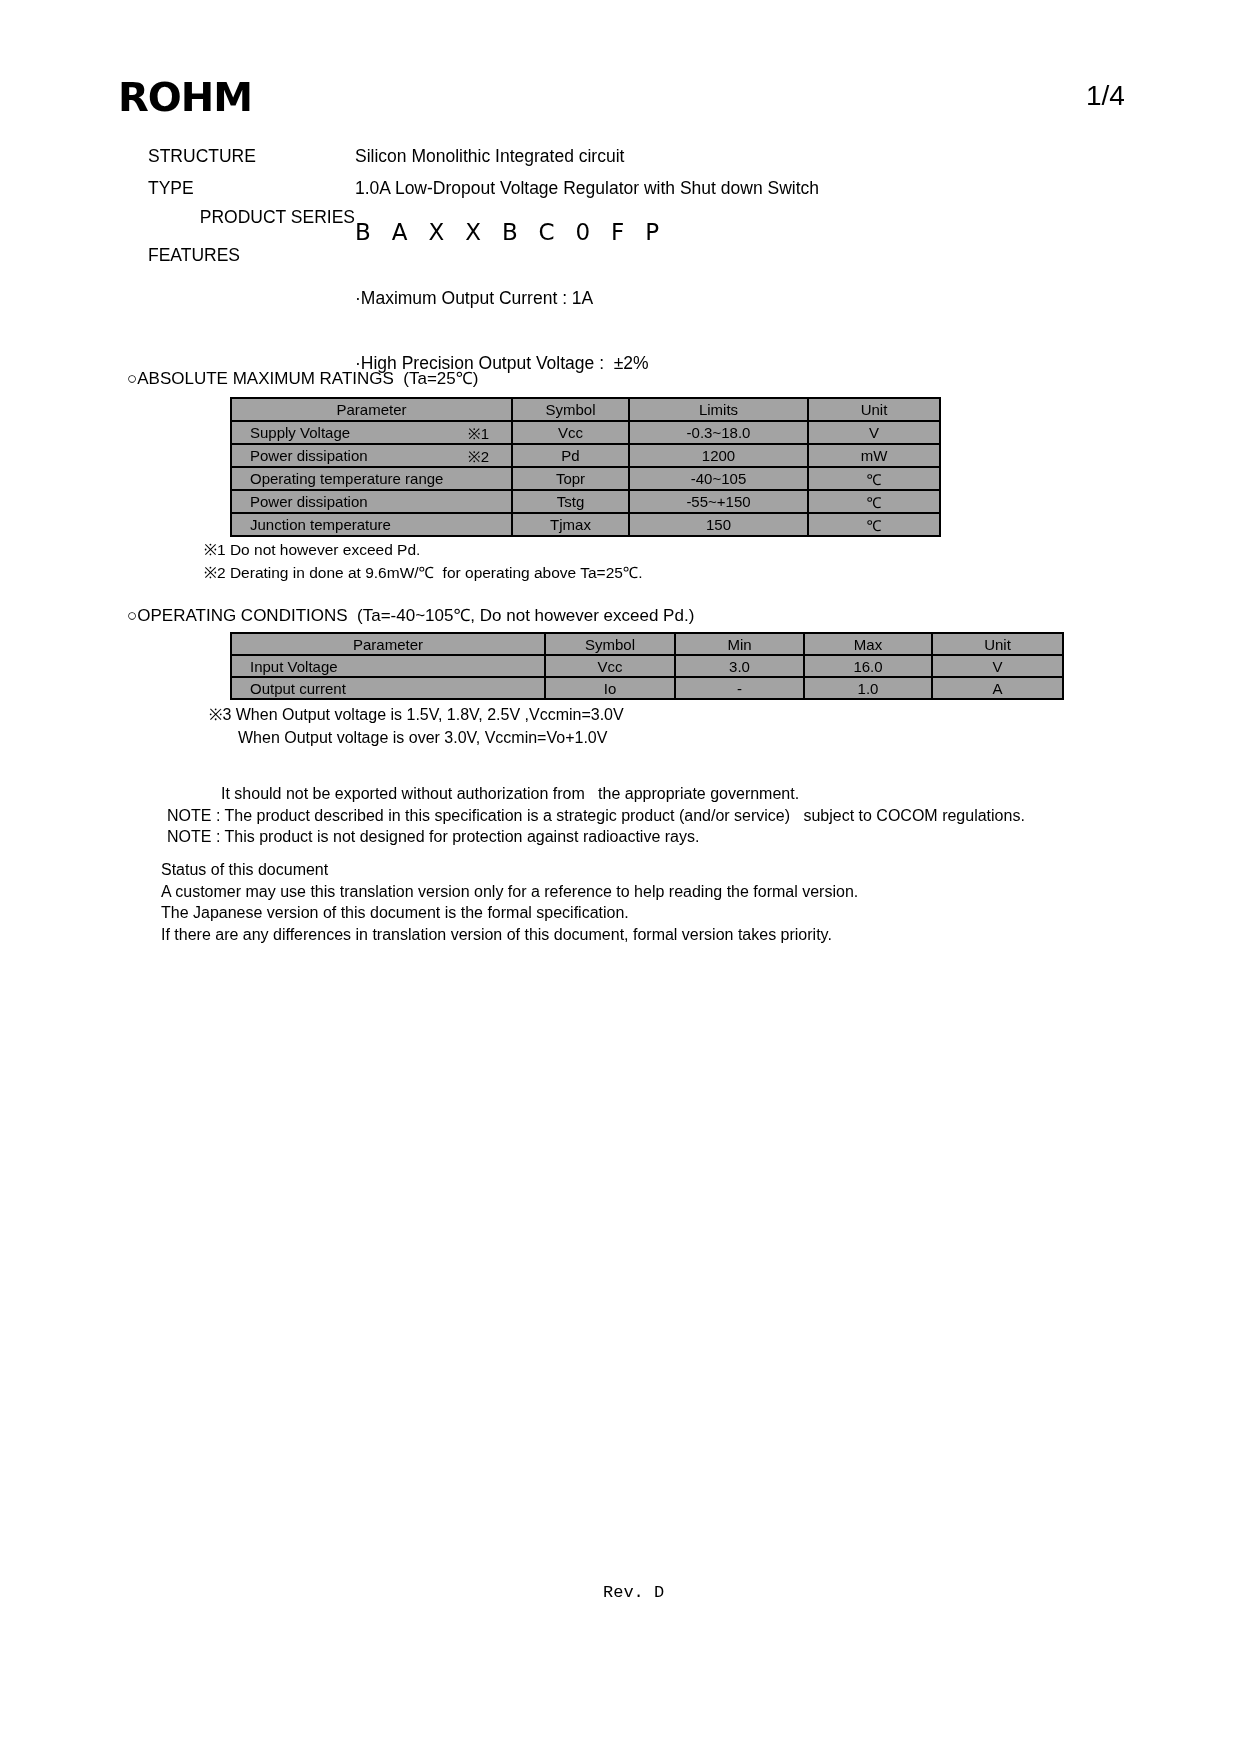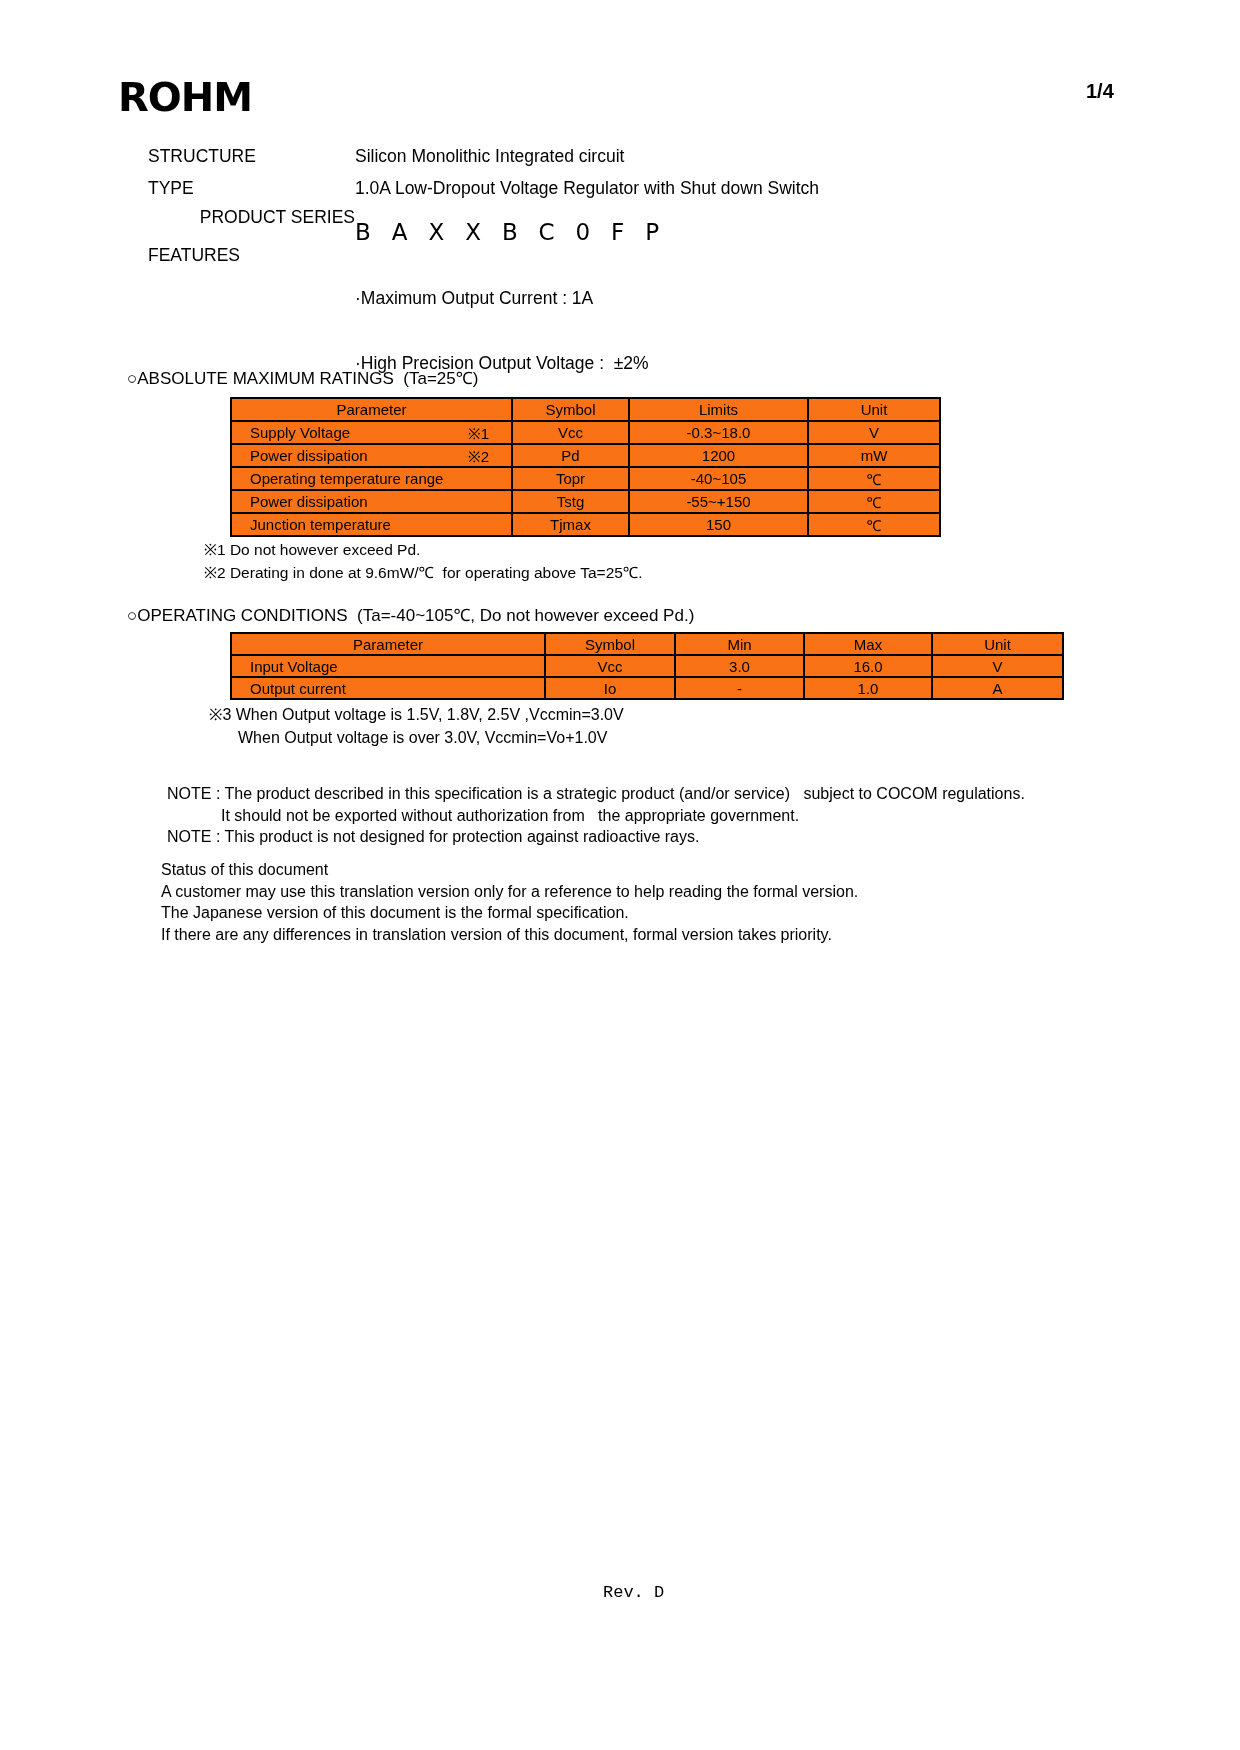--- a/index.html
+++ b/index.html
@@ -15,21 +15,21 @@
 
   
   .logo {
     left:118px; top:74px;
     font-size:40px; font-weight:900;
     letter-spacing:-1px;
     transform:scaleY(0.98);
     font-family:"DejaVu Sans", sans-serif;
   }
   
-  .pagenum { left:1086px; top:80px; font-size:20px;font-weight:bold; }
+  .pagenum { left:1086px; top:80px; font-size:28px; }
 
   
   .spec-row { left:148px; display:flex; font-size:17.5px; }
   .spec-label { width:207px; flex:0 0 207px; }
   .spec-value { white-space:pre; }
   .row-structure { top:146px; }
   .row-type { top:178px; }
   .row-series { top:207px;text-align:right; }
   .row-features { top:245px; }
   .series-value {
@@ -43,21 +43,21 @@
   
   .section-title { left:127px; font-size:17px; white-space:pre; }
   .title-amr { top:366px; }
   .title-oc  { top:603px; }
 
   
   table.spec-table {
     position:absolute;
     border-collapse:collapse;
     table-layout:fixed;
-    background:#f97316;
+    background:#a3a3a3;
     padding-left:24px;
   }
   .spec-table td {
     border:2px solid #000;
     font-size:15px;
     text-align:center;
     vertical-align:middle;
     padding:0;
     white-space:pre;
     overflow:hidden;
@@ -207,22 +207,22 @@
   </tr>
 </tbody>
   </table>
 
 <div class="abs footnotes oc-notes">
   <div class="footnote-line">※3 When Output voltage is 1.5V, 1.8V, 2.5V ,Vccmin=3.0V</div>
   <div class="footnote-line">When Output voltage is over 3.0V, Vccmin=Vo+1.0V</div>
 </div>
 
 <div class="abs note-block">
+  <div class="note-line cont">It should not be exported without authorization from   the appropriate government.</div>
   <div class="note-line">NOTE : The product described in this specification is a strategic product (and/or service)   subject to COCOM regulations.</div>
-  <div class="note-line cont">It should not be exported without authorization from   the appropriate government.</div>
   <div class="note-line">NOTE : This product is not designed for protection against radioactive rays.</div>
 </div>
 
 <div class="abs status-block">
   <div class="status-line">Status of this document</div>
   <div class="status-line">A customer may use this translation version only for a reference to help reading the formal version.</div>
   <div class="status-line">The Japanese version of this document is the formal specification.</div>
   <div class="status-line">If there are any differences in translation version of this document, formal version takes priority.</div>
 </div>
 

